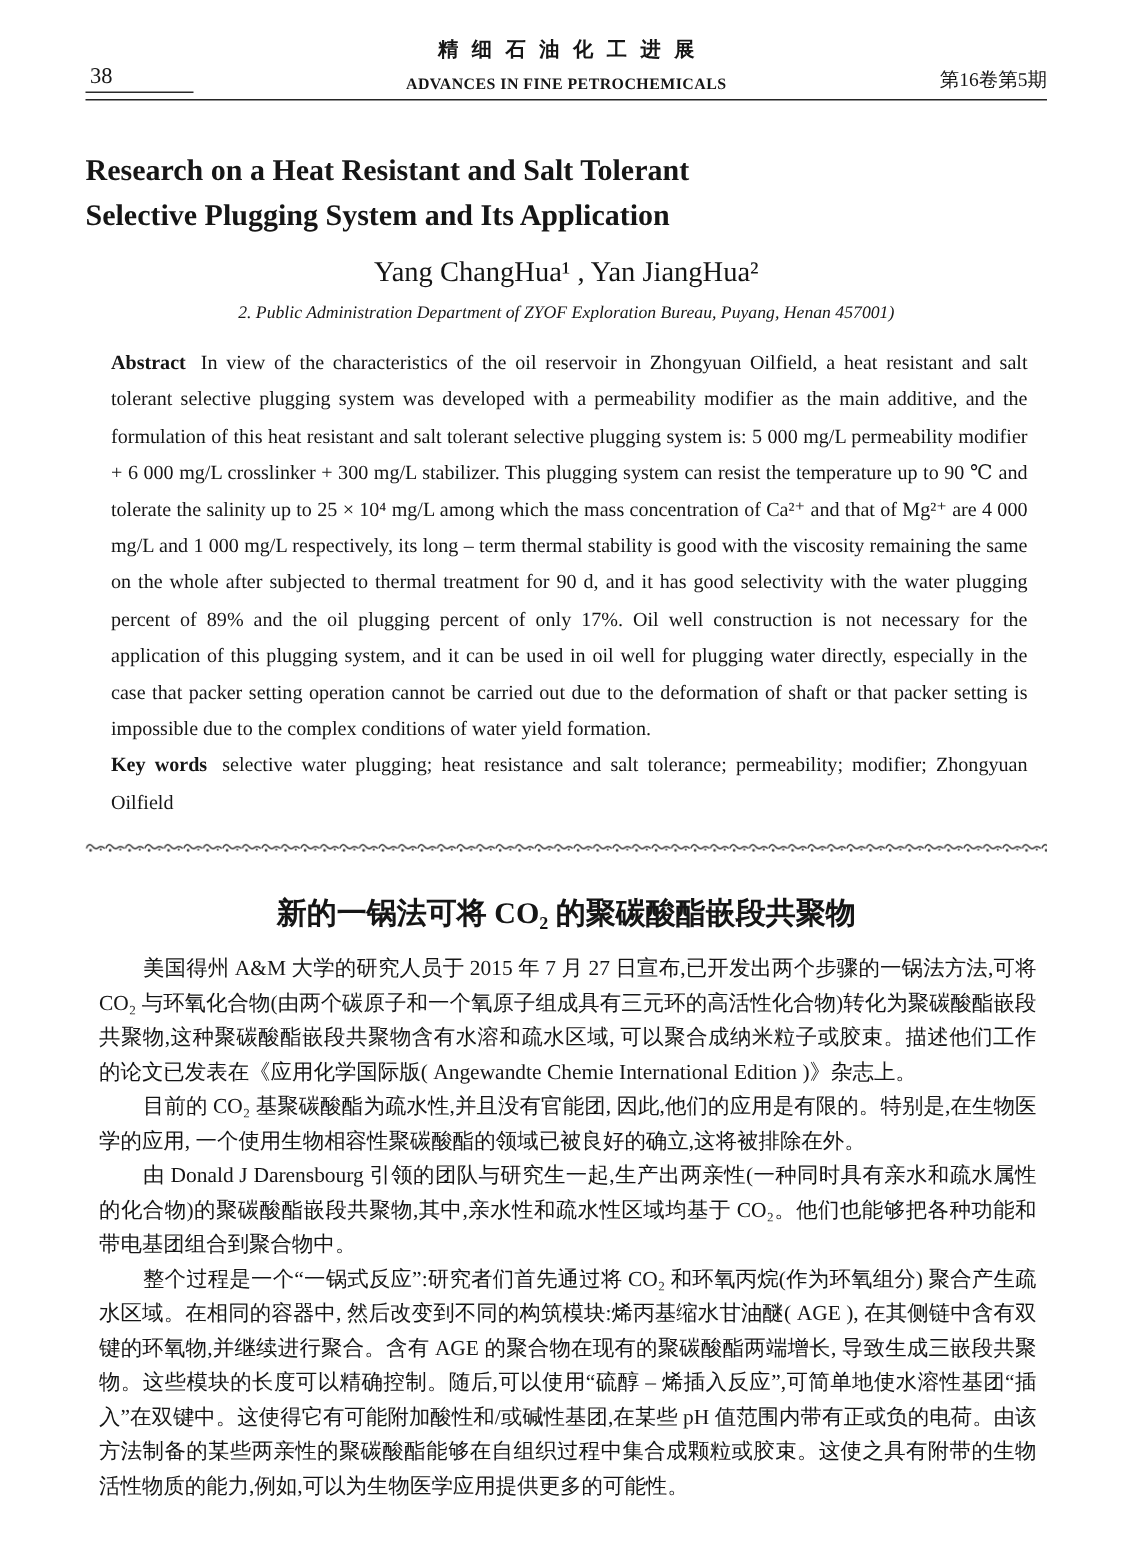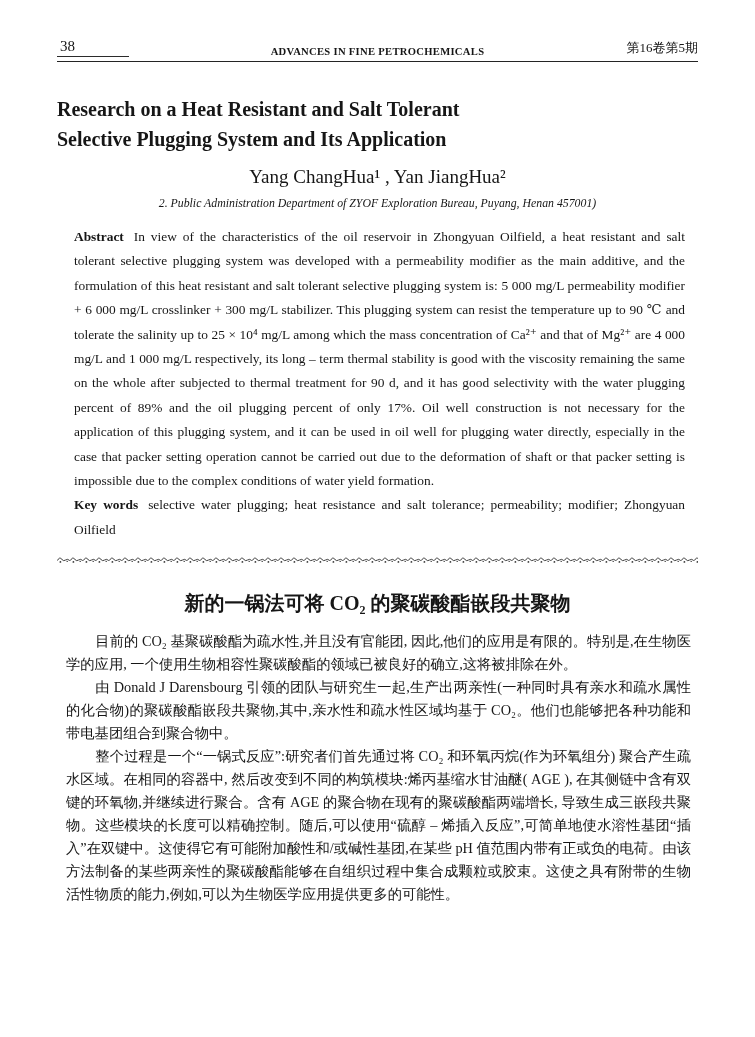--- a/index.html
+++ b/index.html
@@ -27,21 +27,21 @@
     font-size: 13.5px;
     font-weight: 700;
     letter-spacing: 9px;
     text-indent: 9px;
     white-space: nowrap;
   }
   .header-row {
     display: grid;
     grid-template-columns: 1fr auto 1fr;
     align-items: end;
-    margin-top: 13px;
+    margin-top: 0;
   }
   .page-num-wrap {
     justify-self: start;
     width: 72px;
     border-bottom: 1.3px solid #2b2b2b;
     padding-bottom: 1px;
   }
   .page-num {
     font-size: 15px;
     padding-left: 3px;
@@ -119,20 +119,21 @@
     margin: 0;
     text-indent: 2.05em;
   }
 </style>
 </head>
 <body>
 
 <div class="page">
 
   <div>
+    <div class="journal-cn">精细石油化工进展</div>
     <div class="header-row">
       <div class="page-num-wrap">
         <span class="page-num">38</span>
       </div>
       <div class="journal-en">ADVANCES IN FINE PETROCHEMICALS</div>
       <div class="vol-issue">第16卷第5期</div>
     </div>
     <hr class="header-rule">
   </div>
 
@@ -160,18 +161,19 @@
           <circle cx="10.2" cy="6.4" r="0.7" fill="#3a3a3a"></circle>
         </pattern>
       </defs>
       <rect width="641" height="9" fill="url(#curl)"></rect>
     </svg>
   </div>
 
   <div class="news-title">新的一锅法可将 CO₂ 的聚碳酸酯嵌段共聚物</div>
 
   <div class="news-body">
+    <p>美国得州 A&amp;M 大学的研究人员于 2015 年 7 月 27 日宣布,已开发出两个步骤的一锅法方法,可将 CO₂ 与环氧化合物(由两个碳原子和一个氧原子组成具有三元环的高活性化合物)转化为聚碳酸酯嵌段共聚物,这种聚碳酸酯嵌段共聚物含有水溶和疏水区域, 可以聚合成纳米粒子或胶束。描述他们工作的论文已发表在《应用化学国际版( Angewandte Chemie International Edition )》杂志上。</p>
     <p>目前的 CO₂ 基聚碳酸酯为疏水性,并且没有官能团, 因此,他们的应用是有限的。特别是,在生物医学的应用, 一个使用生物相容性聚碳酸酯的领域已被良好的确立,这将被排除在外。</p>
     <p>由 Donald J Darensbourg 引领的团队与研究生一起,生产出两亲性(一种同时具有亲水和疏水属性的化合物)的聚碳酸酯嵌段共聚物,其中,亲水性和疏水性区域均基于 CO₂。他们也能够把各种功能和带电基团组合到聚合物中。</p>
     <p>整个过程是一个“一锅式反应”:研究者们首先通过将 CO₂ 和环氧丙烷(作为环氧组分) 聚合产生疏水区域。在相同的容器中, 然后改变到不同的构筑模块:烯丙基缩水甘油醚( AGE ), 在其侧链中含有双键的环氧物,并继续进行聚合。含有 AGE 的聚合物在现有的聚碳酸酯两端增长, 导致生成三嵌段共聚物。这些模块的长度可以精确控制。随后,可以使用“硫醇 – 烯插入反应”,可简单地使水溶性基团“插入”在双键中。这使得它有可能附加酸性和/或碱性基团,在某些 pH 值范围内带有正或负的电荷。由该方法制备的某些两亲性的聚碳酸酯能够在自组织过程中集合成颗粒或胶束。这使之具有附带的生物活性物质的能力,例如,可以为生物医学应用提供更多的可能性。</p>
   </div>
 
 </div>
 
 </body></html>

